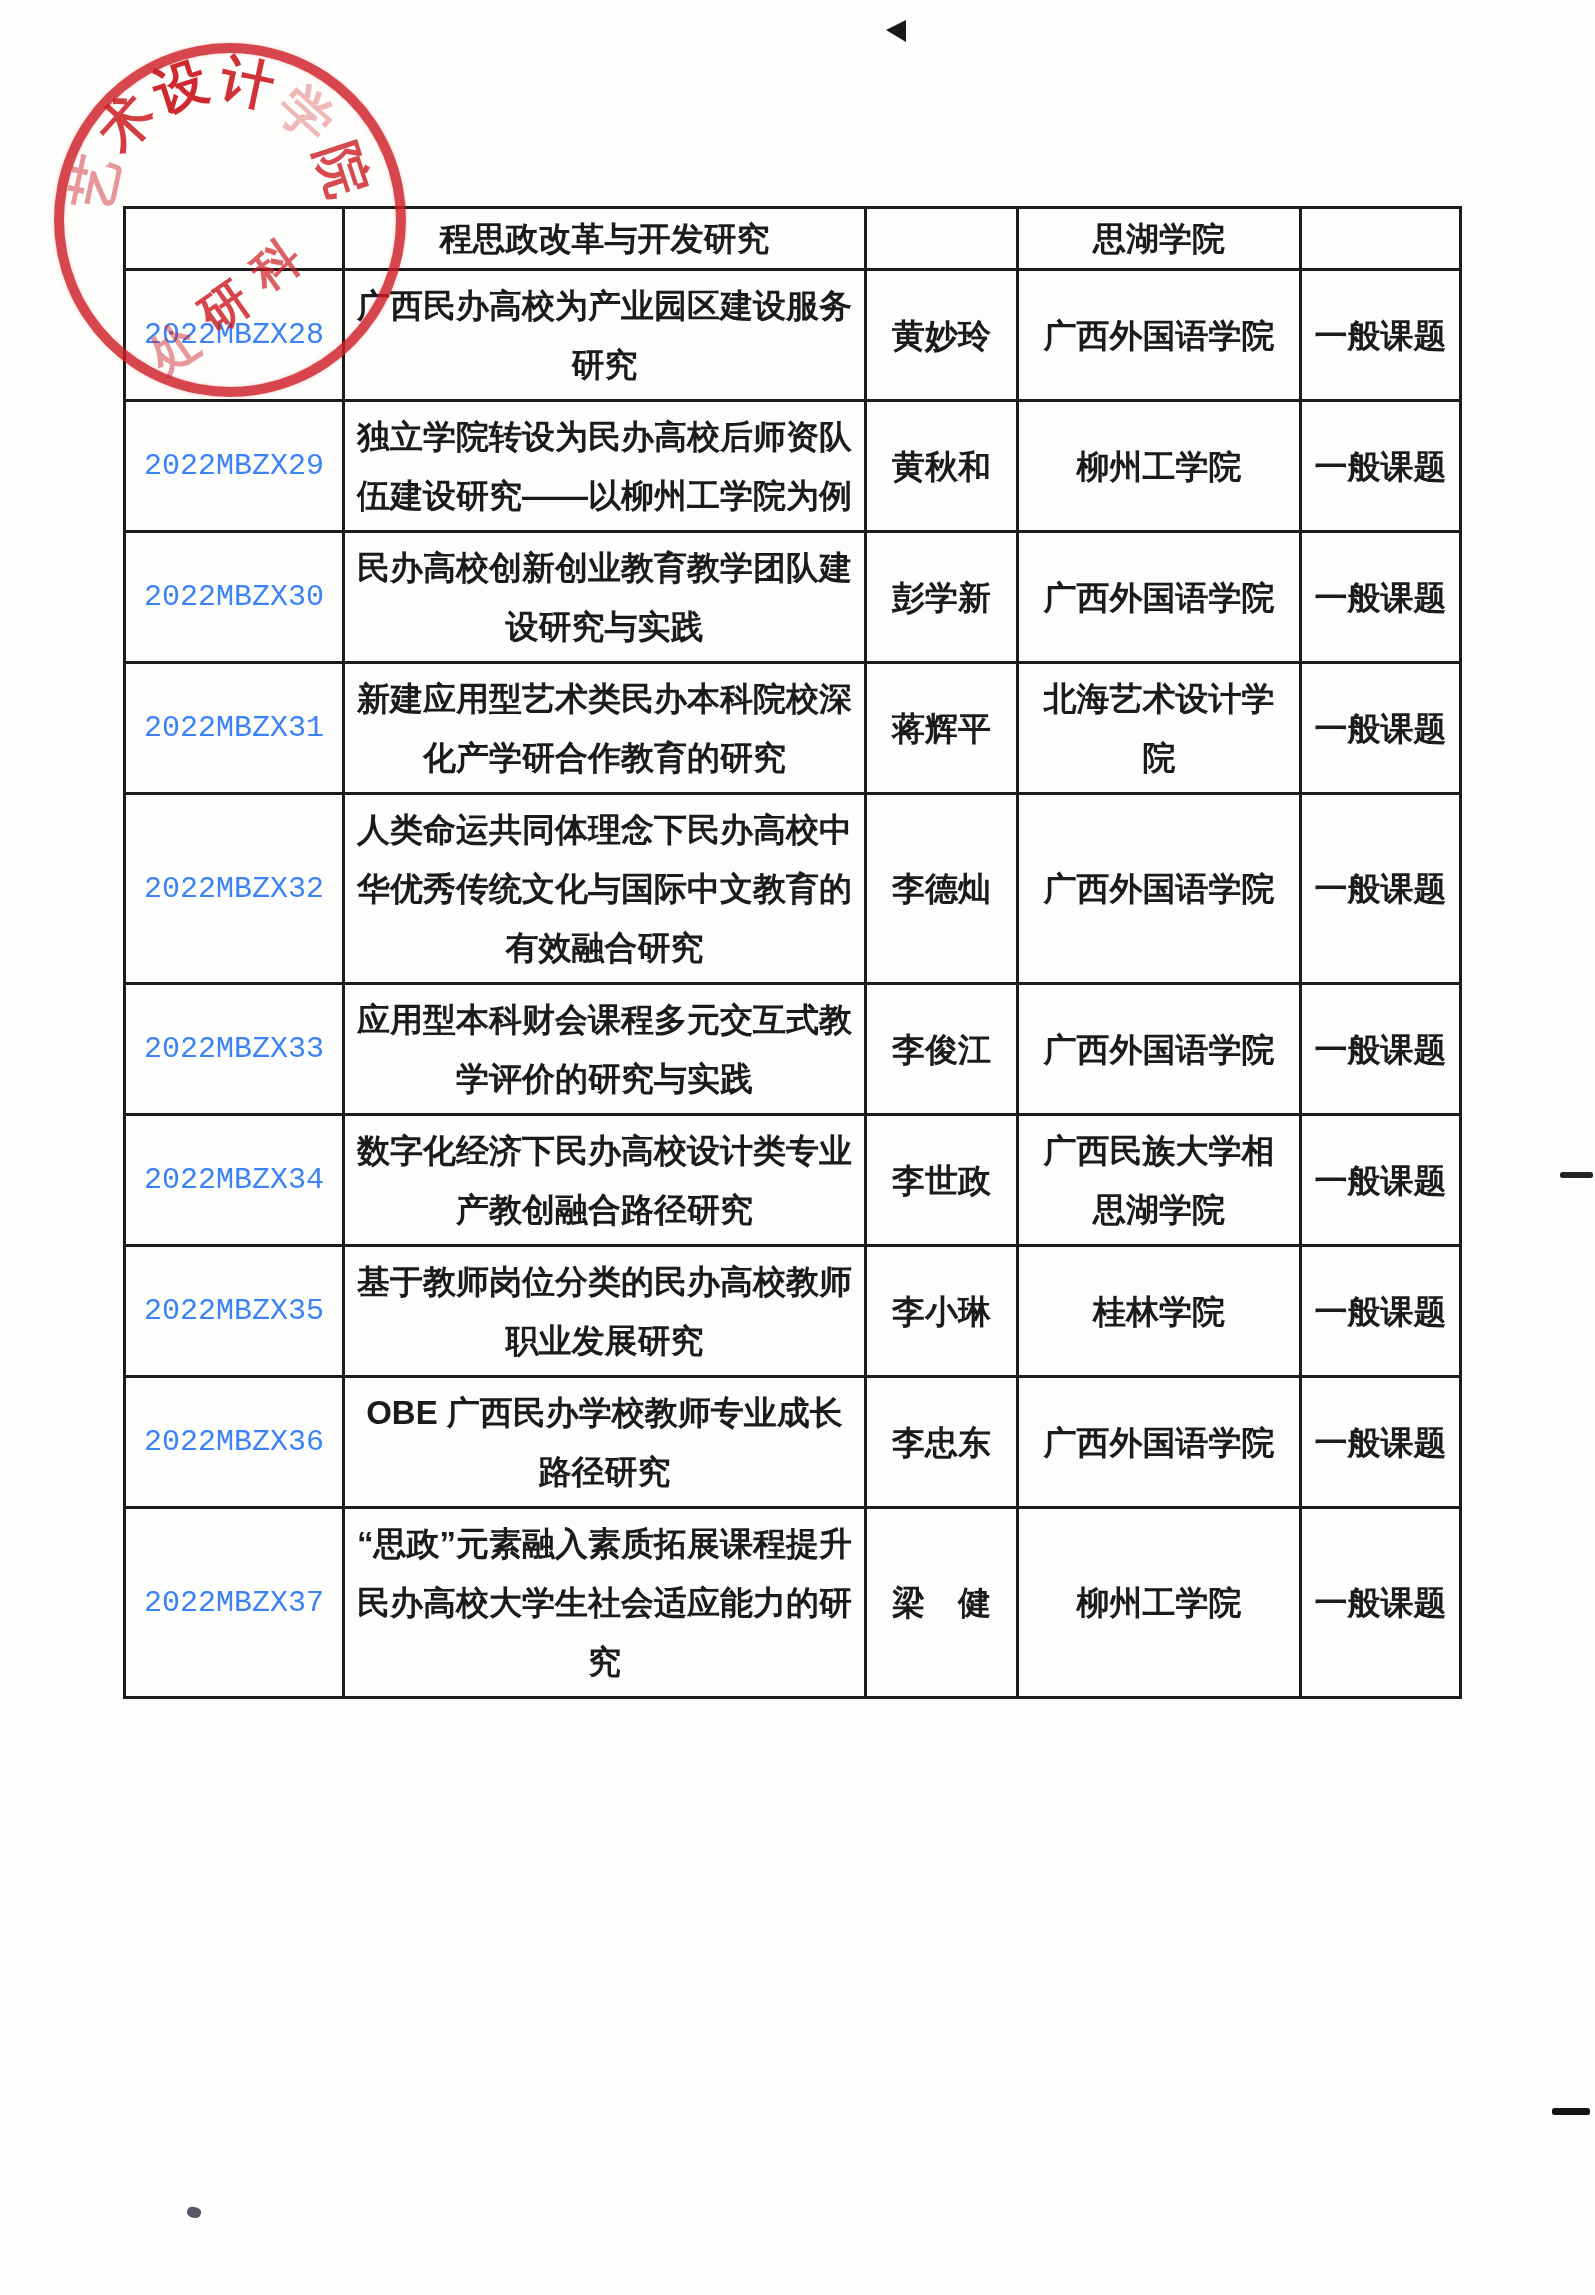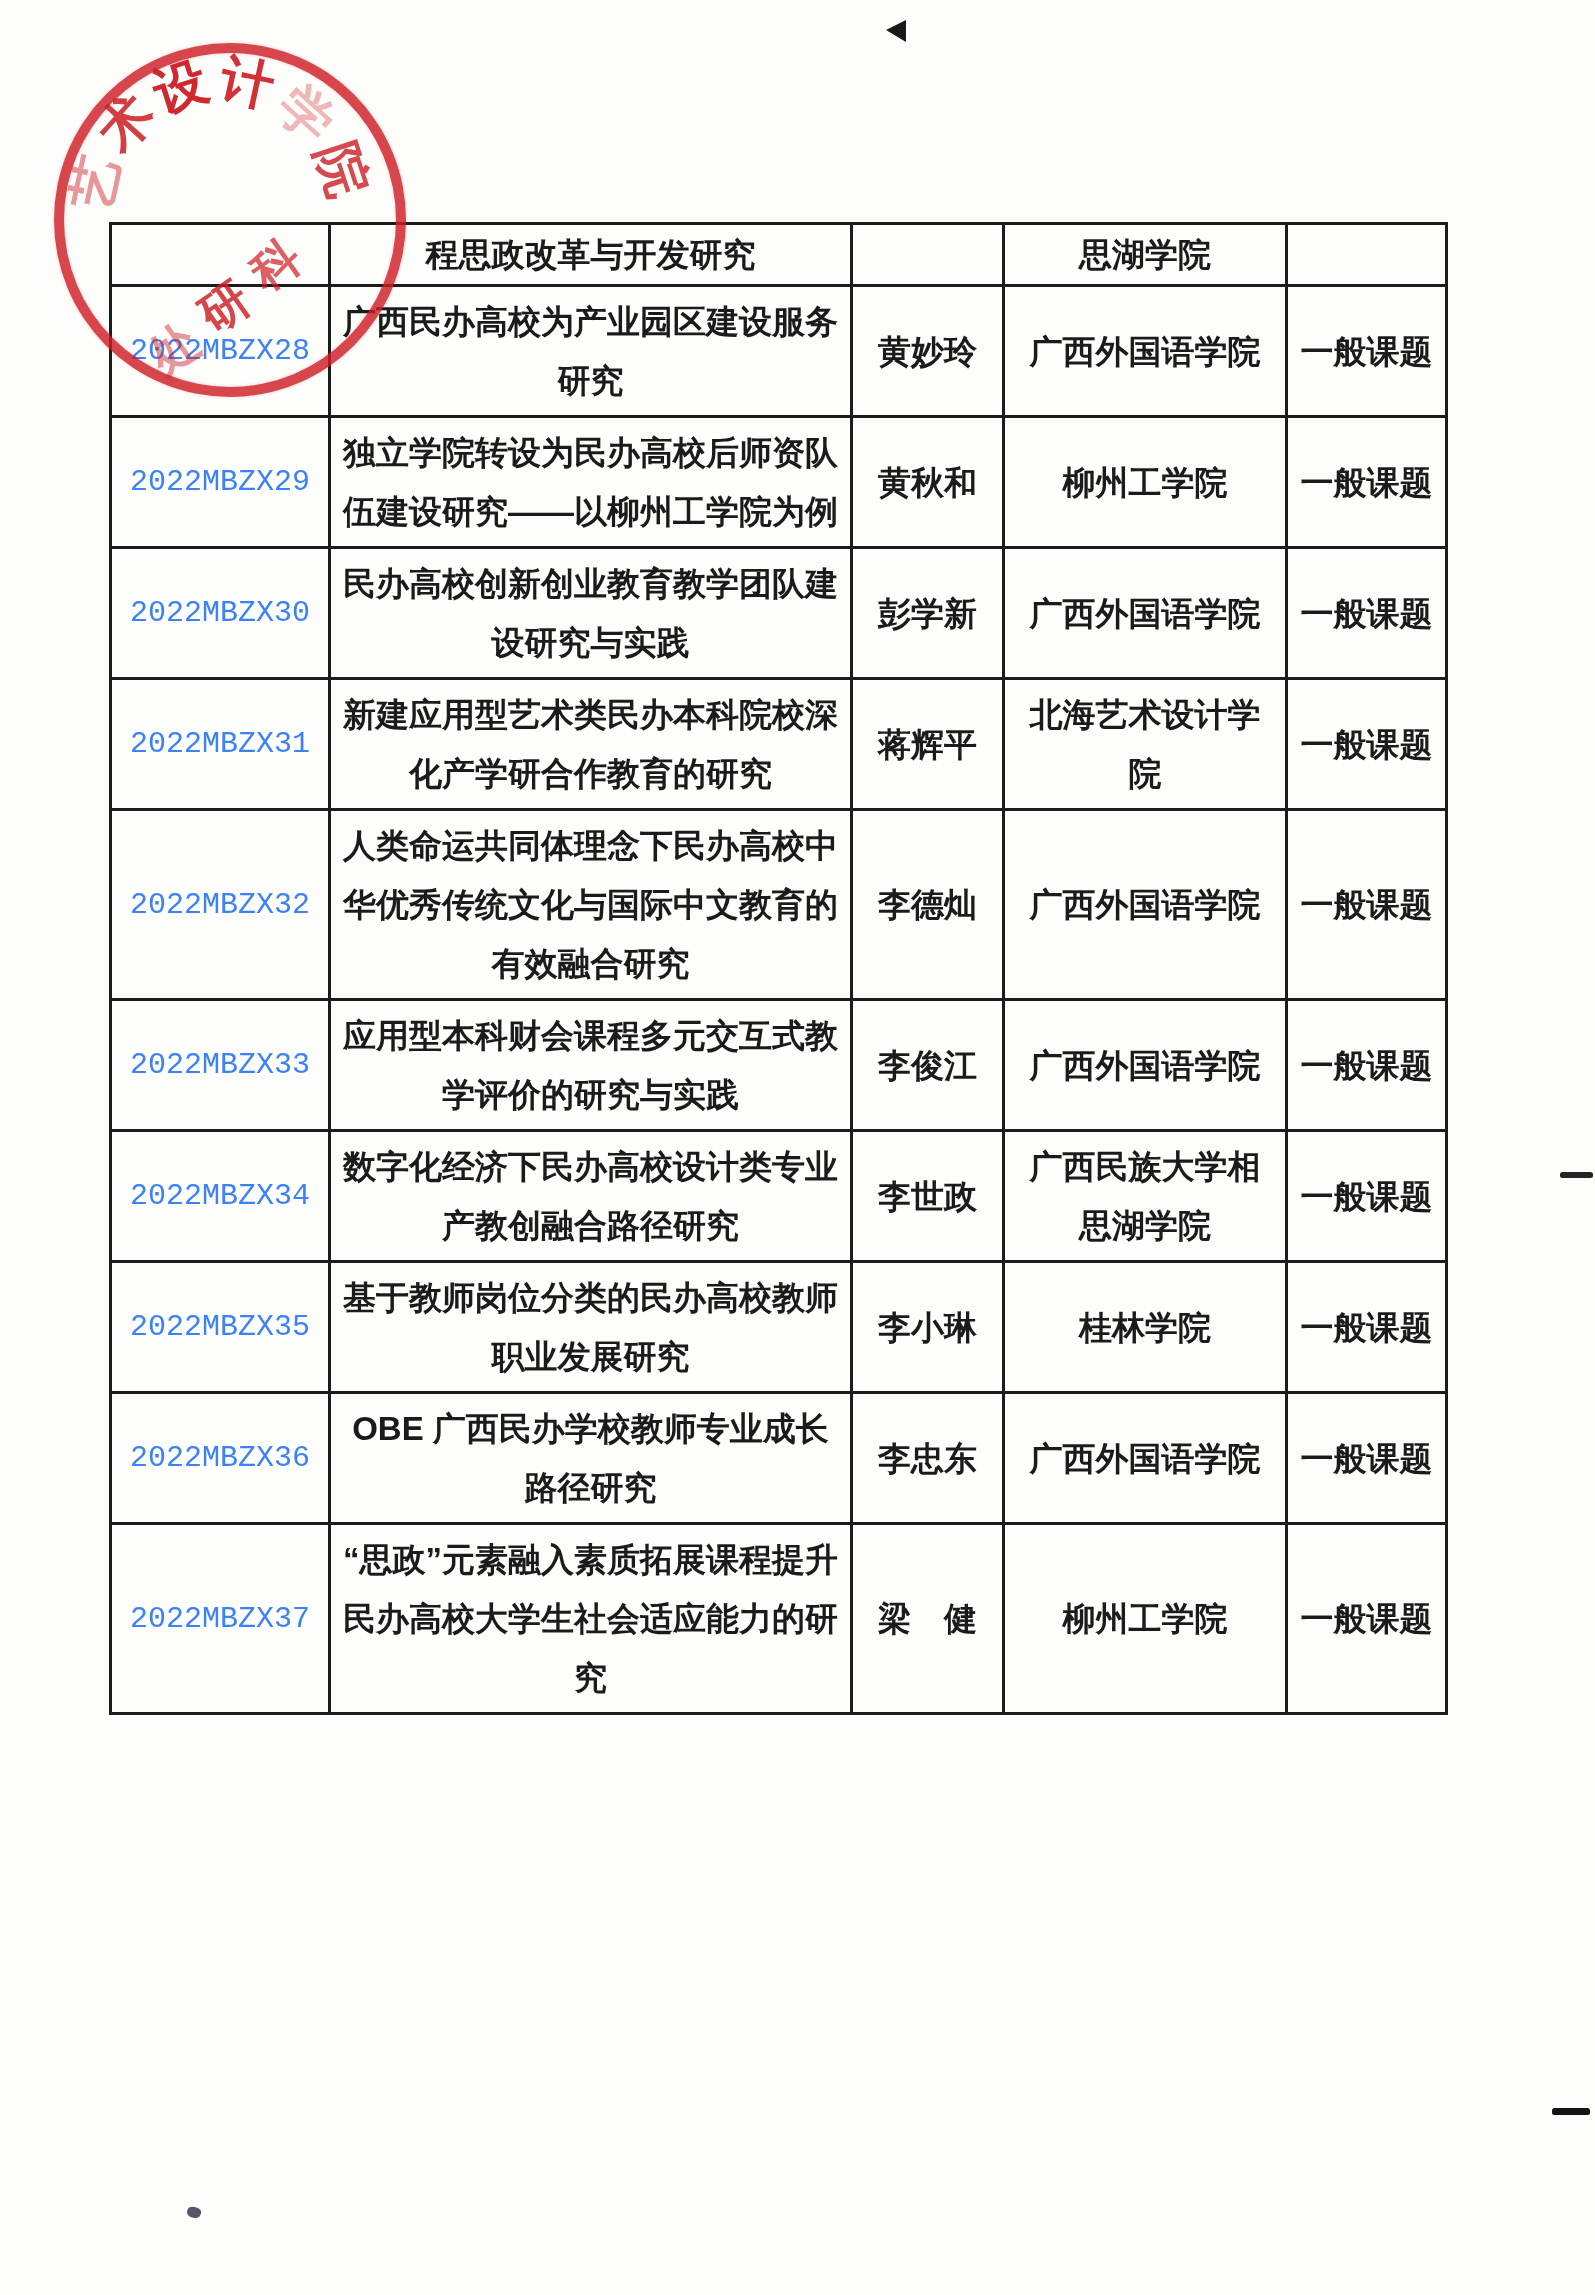--- a/index.html
+++ b/index.html
@@ -7,25 +7,24 @@
     width:1595px; height:2295px;
     background:#fdfdfb;
     position:relative;
     font-family:"Liberation Sans", sans-serif;
     overflow:hidden;
     color:#161616;
   }
 
   
   table.projects {
-    position:absolute; left:109px; top:206px;
+    position:absolute; left:123px; top:206px;
     width:1336px;
     border-collapse:collapse; table-layout:fixed;
     background:transparent;
-    margin-top:16px;
   }
   table.projects td {
     border:3.3px solid #1c1c1c;
     vertical-align:middle;
     text-align:center;
     padding:5px 8.2px;
     overflow:hidden;
   }
   td.c-id {
     font-family:Liberation Mono, monospace;

